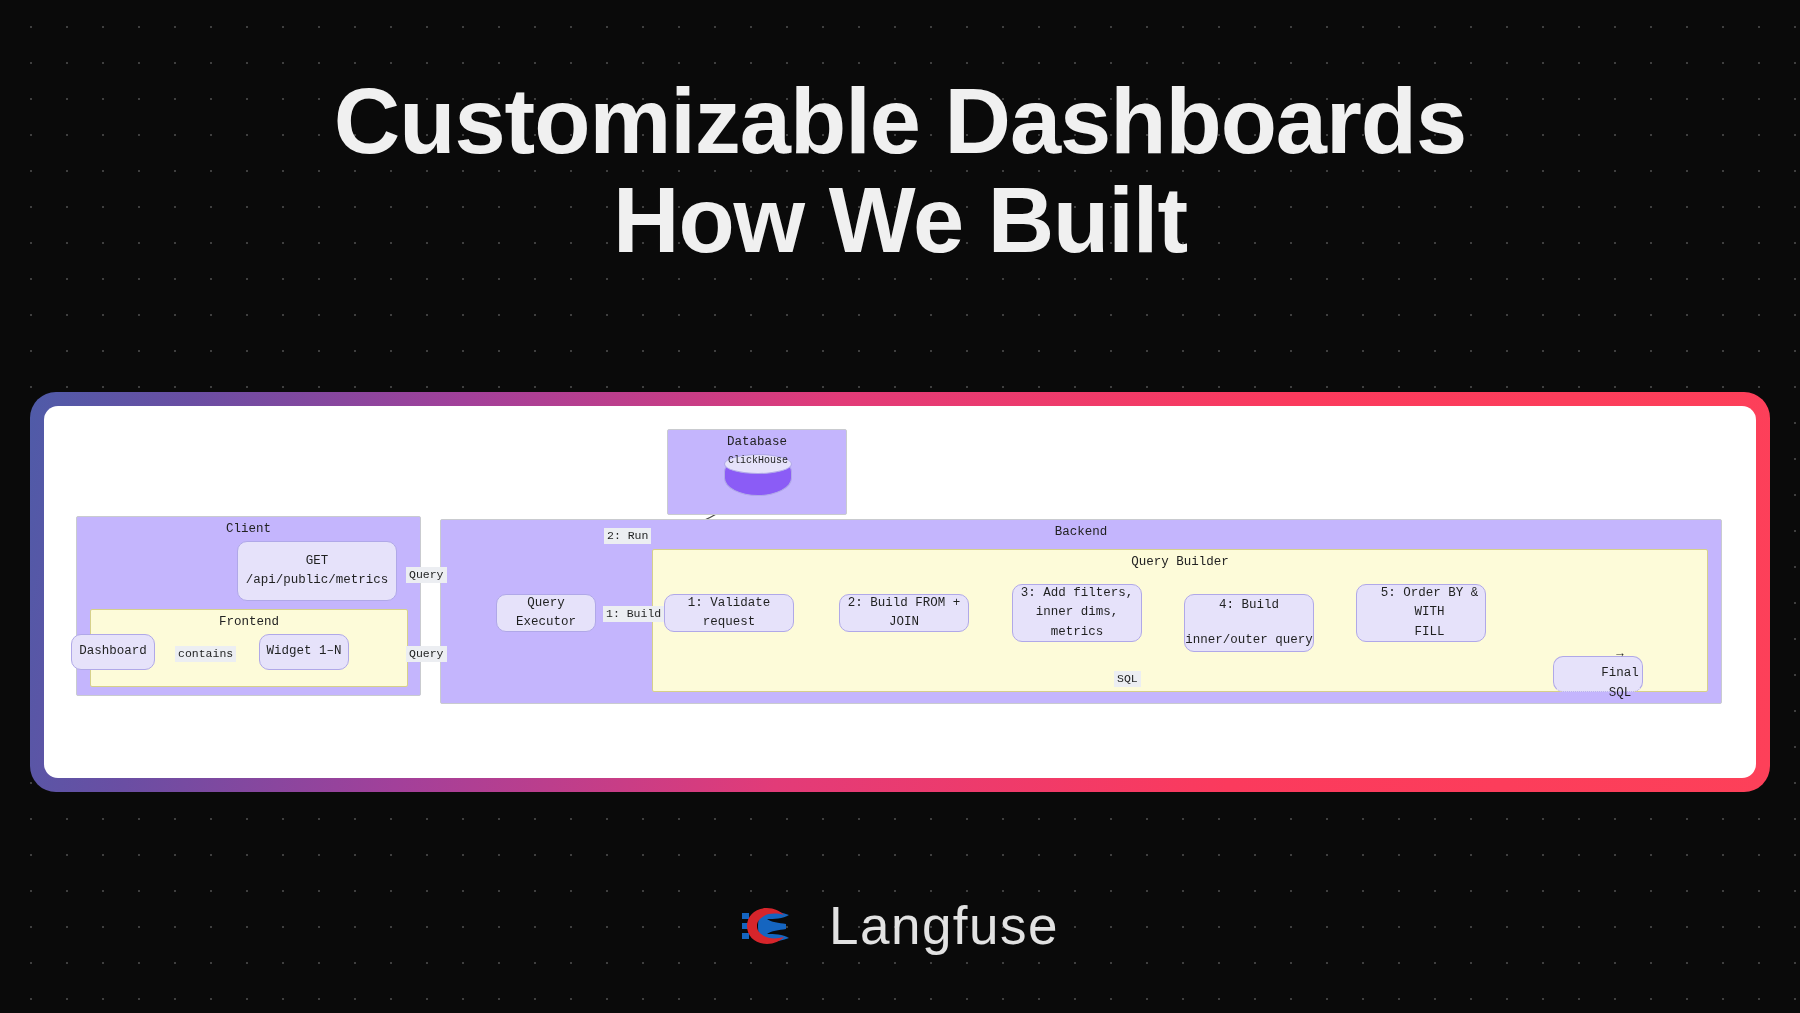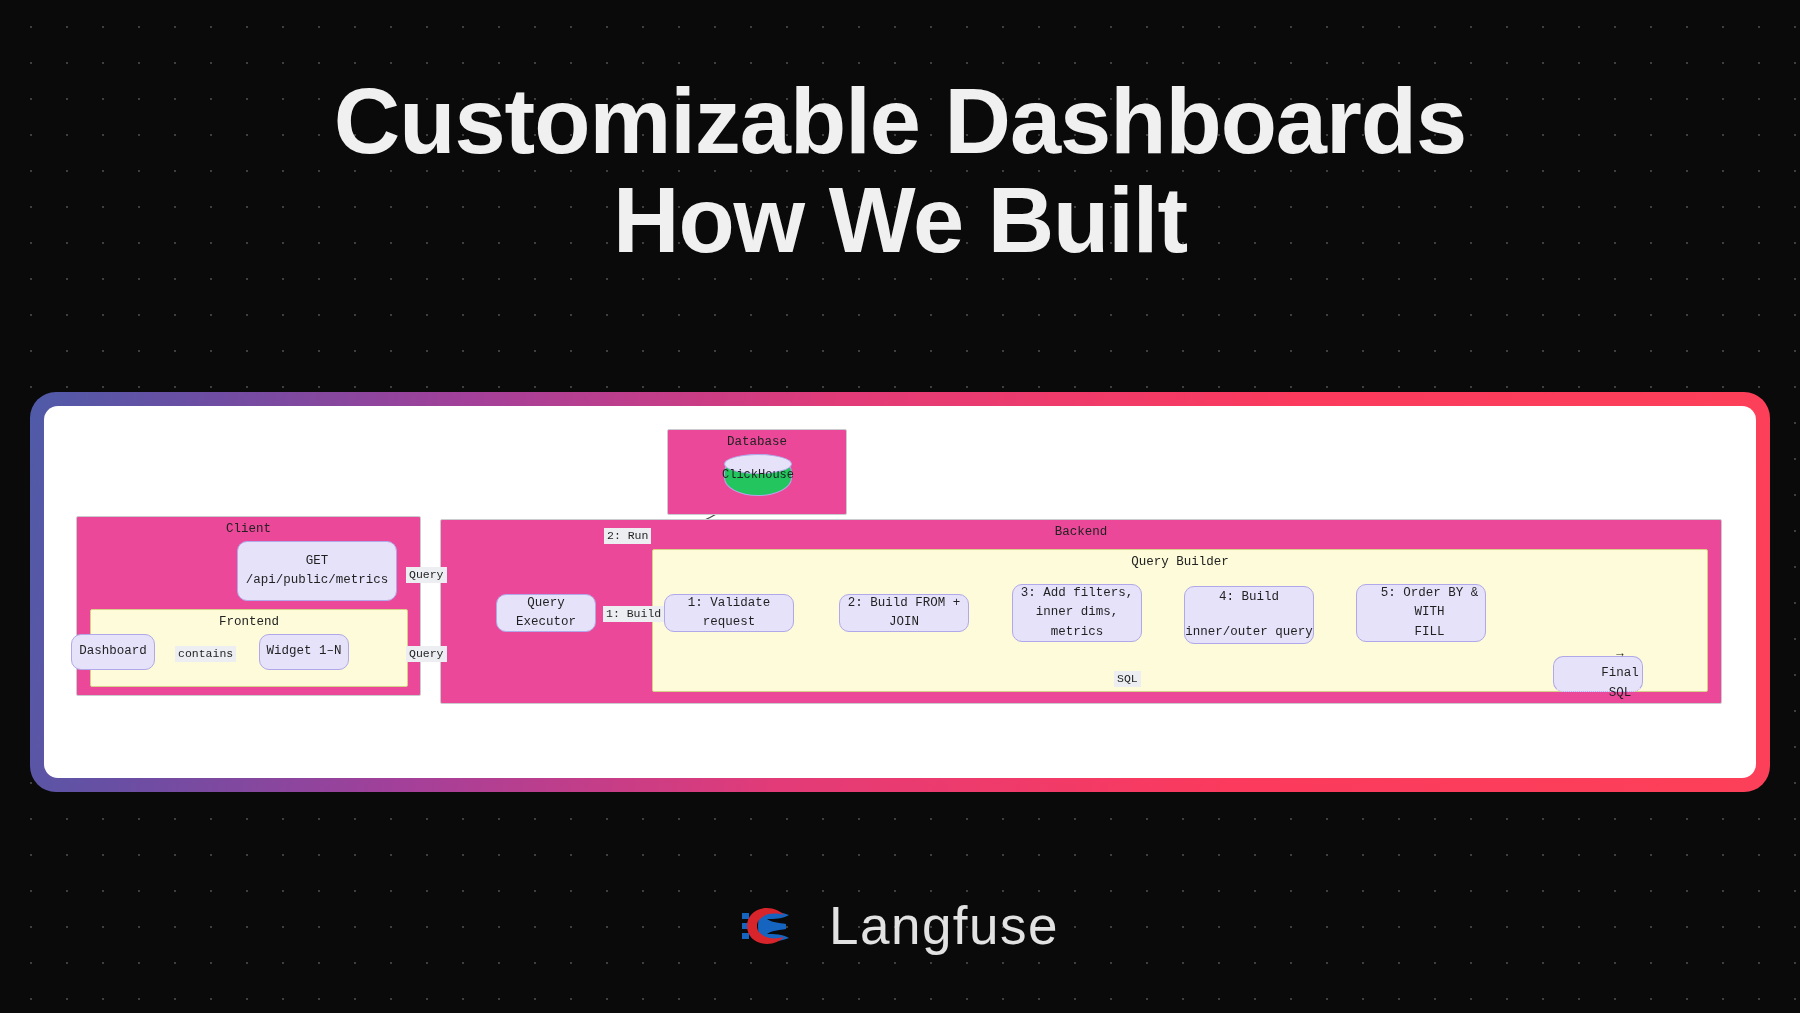--- a/index.html
+++ b/index.html
@@ -56,21 +56,21 @@
     position:absolute;
     left:0; top:0; width:100%; height:100%;
     font-family:"Liberation Mono", monospace;
     color:#1f2020;
   }
   .grp{
     position:absolute;
     border:1px solid #c9cbcf;
     border-radius:2px;
   }
-  .grp.gray{ background:#ec4899; }
+  .grp.gray{ background:#c4b5fd; }
   .grp.yellow{ background:#fdfbd9; border-color:#d6d08a; }
   .grp-title{
     position:absolute; top:5px; left:0; right:0;
     text-align:center;
     font-size:12.5px;
     color:#222;
     font-family:"Liberation Mono", monospace;
   }
   .node{
     position:absolute;
@@ -83,25 +83,25 @@
     justify-content:center;
     font-size:12.5px;
     color:#1f2020;
     line-height:1.55;
     text-align:center;
     font-family:"Liberation Mono", monospace;
   }
   .node.dashedbottom{ border-bottom:1px dotted #b0a8e8; }
   .cyl{
     position:absolute;
-    background:#22c55e;
+    background:#8b5cf6;
     border:1px solid #b0a8e8;
     border-radius:50% / 18px;
-    display:flex; align-items:center; justify-content:center;
-    font-size:12px;
+    display:flex; justify-content:center;
+    font-size:10px;
     font-family:"Liberation Mono", monospace;
   }
   .cyl:before{
     content:"";
     position:absolute; left:-1px; right:-1px; top:-1px; height:18px;
     border:1px solid #b0a8e8;
     border-radius:50%;
     background:#e6e2fa;
   }
   .cyl span{ position:relative; z-index:2; }
@@ -221,21 +221,21 @@
       <div class="node" style="left:620px; top:188px; width:130px; height:38px;">
         <div>1: Validate request</div>
       </div>
       <div class="node" style="left:795px; top:188px; width:130px; height:38px;">
         <div>2: Build FROM + JOIN</div>
       </div>
       <div class="node" style="left:968px; top:178px; width:130px; height:58px;">
         <div>3: Add filters,</div>
         <div>inner dims, metrics</div>
       </div>
-      <div class="node" style="left:1140px; top:180px; width:130px; height:58px;gap:16px;">
+      <div class="node" style="left:1140px; top:188px; width:130px; height:58px;gap:16px;">
         <div>4: Build</div>
         <div>inner/outer query</div>
       </div>
       <div class="node" style="left:1312px; top:178px; width:130px; height:58px;padding-left:17px;">
         <div>5: Order BY &amp; WITH</div>
         <div>FILL</div>
       </div>
       <div class="node dashedbottom" style="left:1509px; top:250px; width:90px; height:36px;padding-left:44px;">
         <div>→ Final SQL</div>
       </div>

